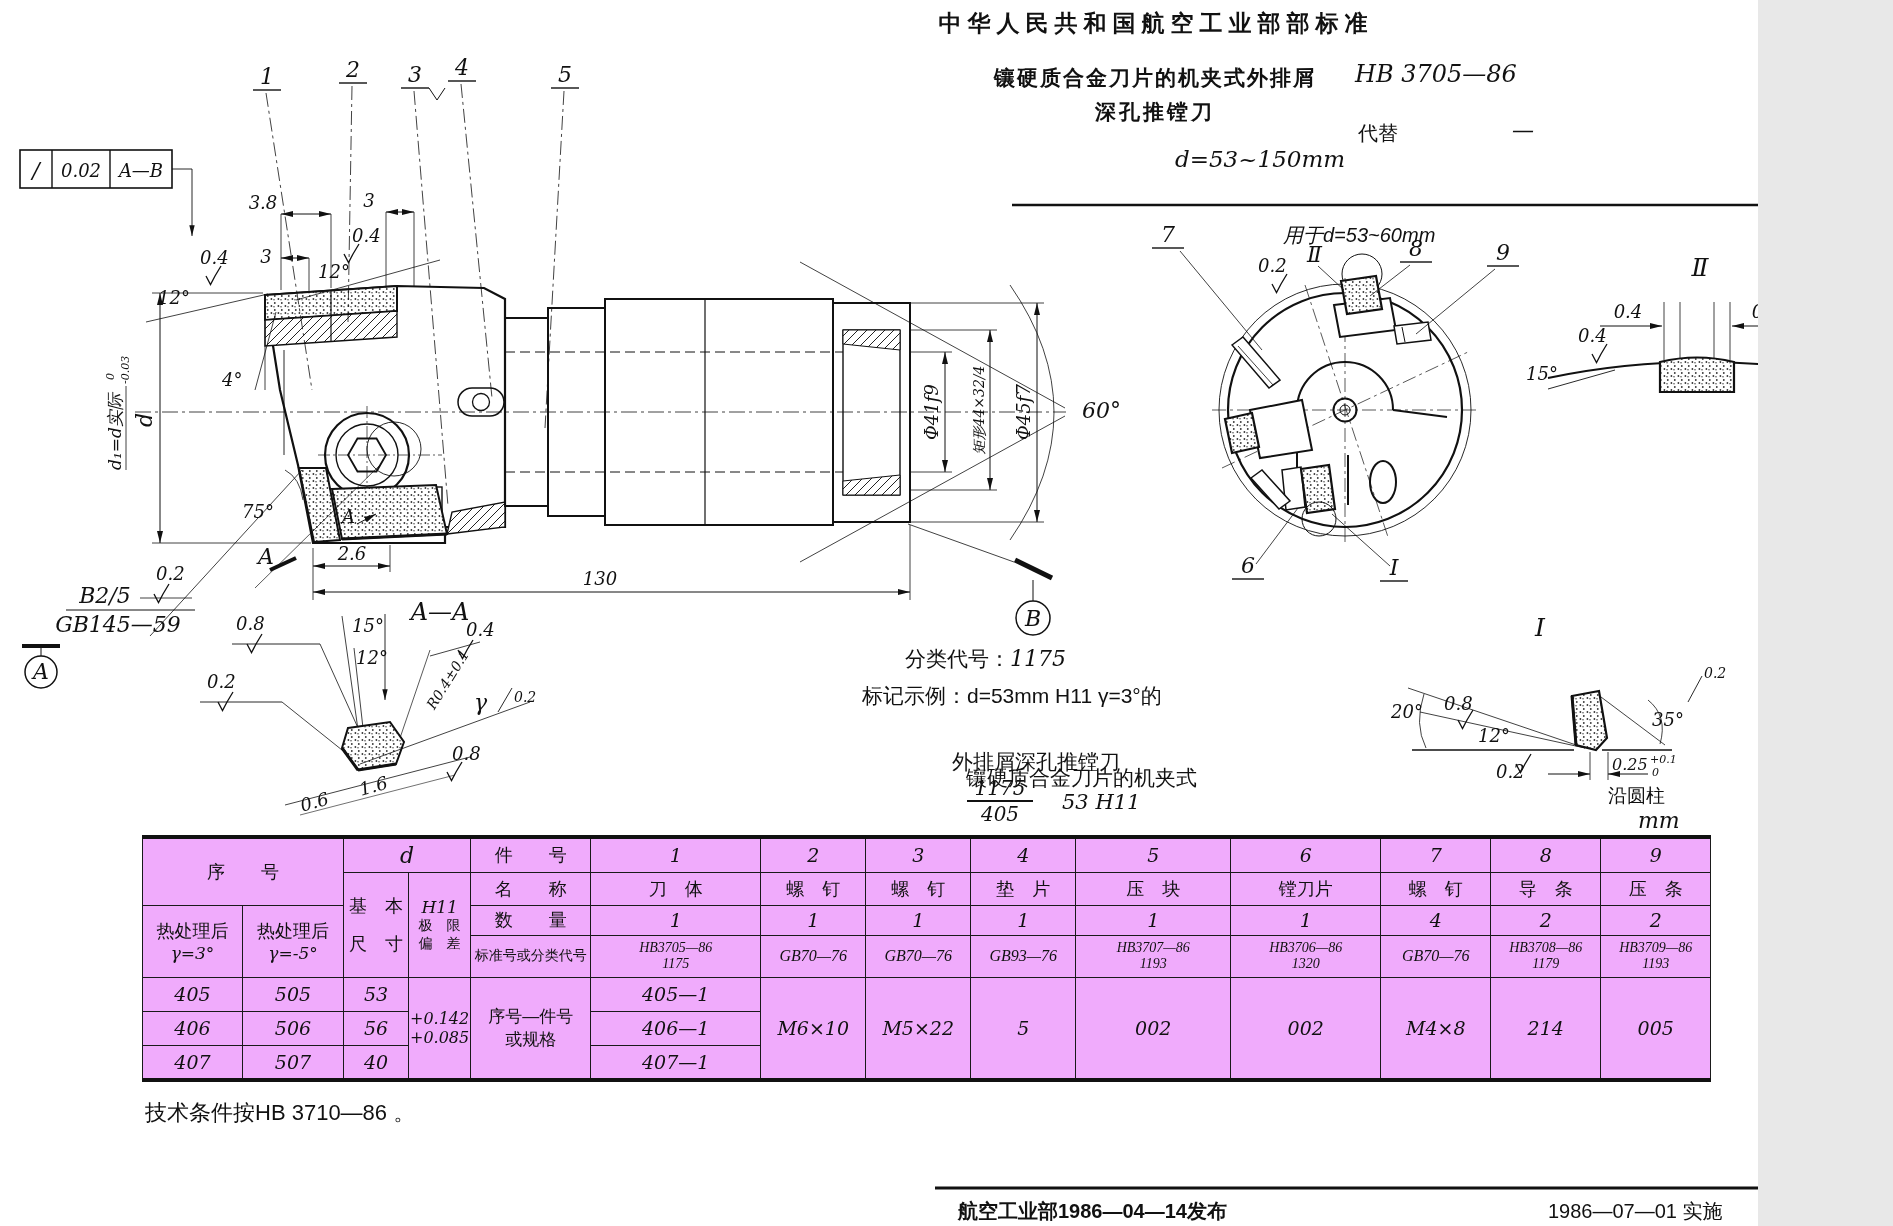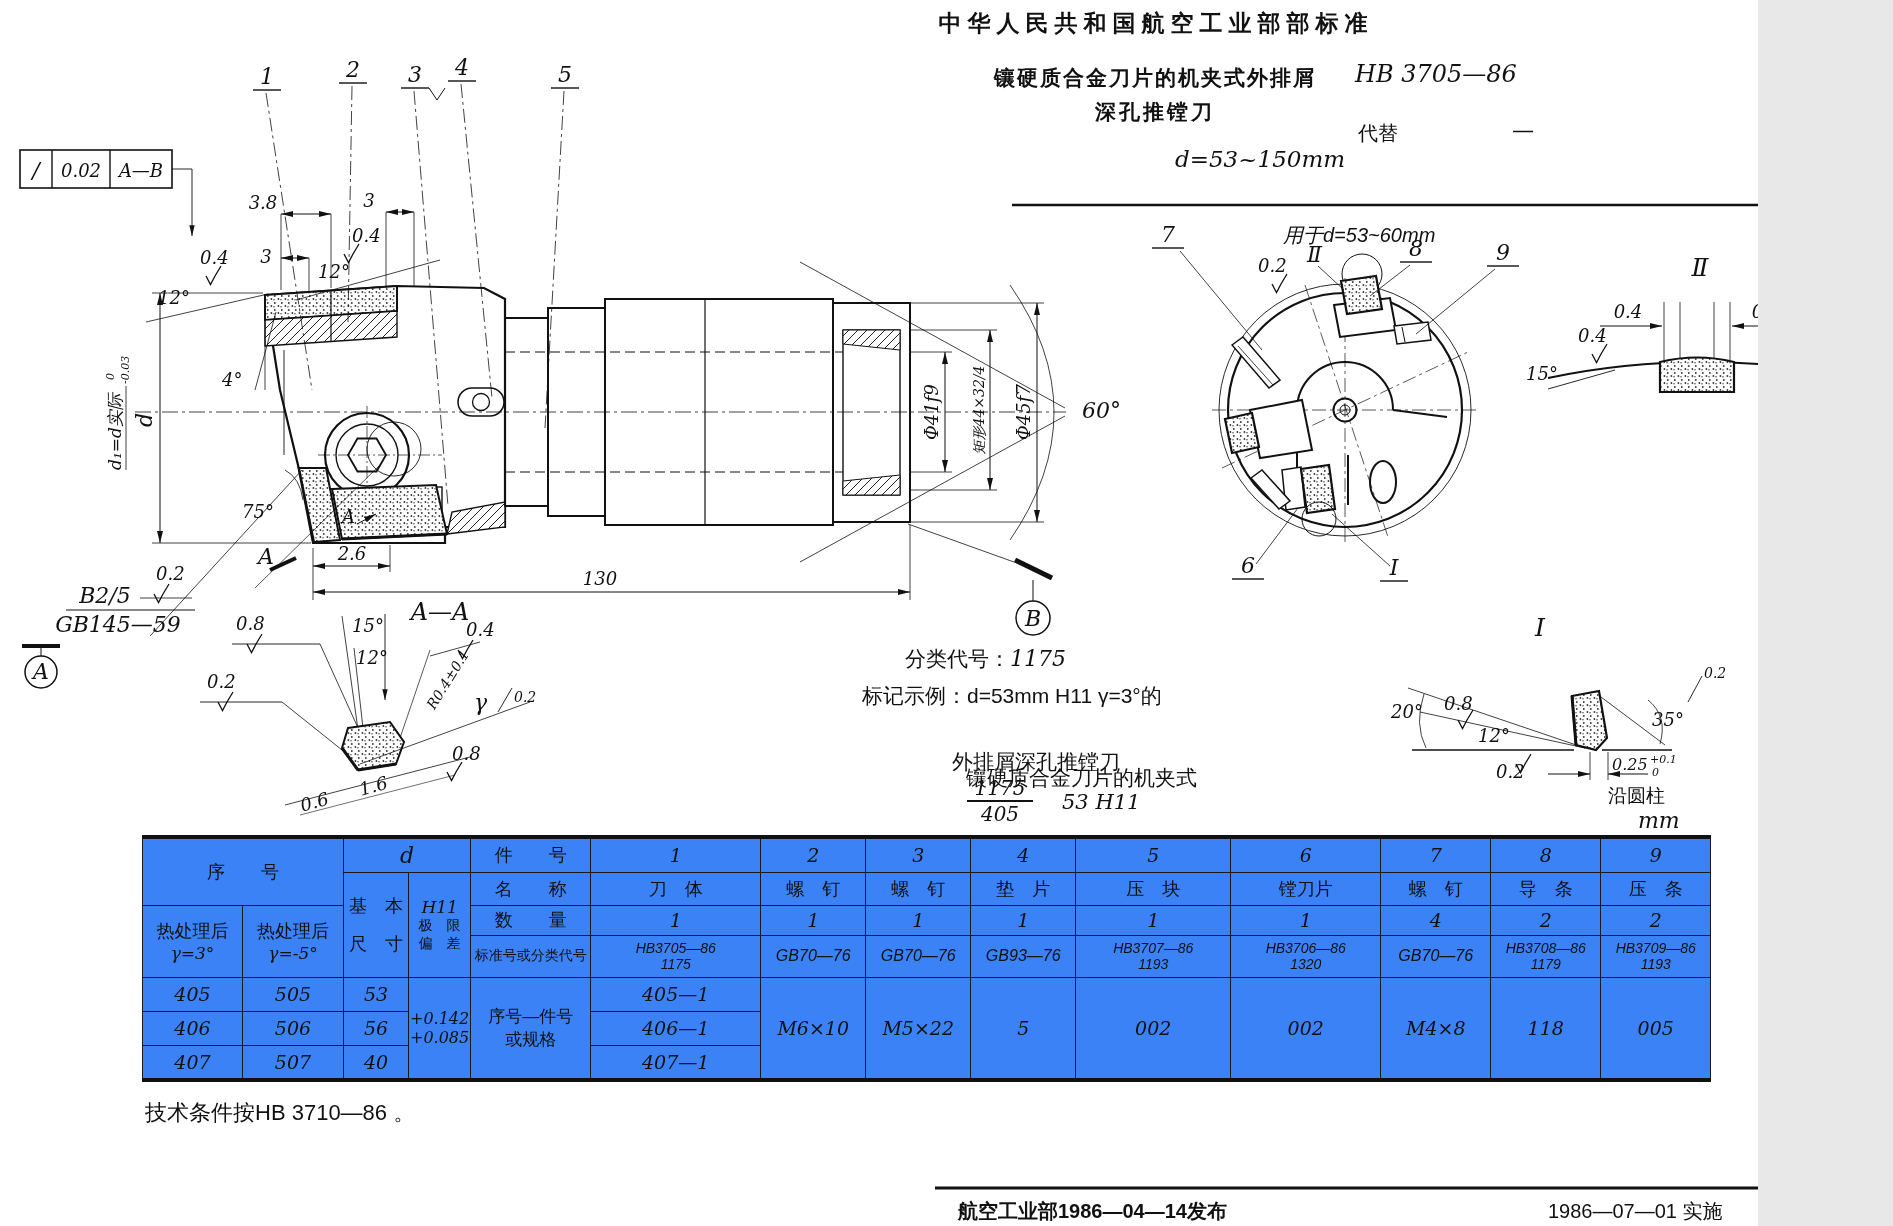--- a/index.html
+++ b/index.html
@@ -9,26 +9,26 @@
   .zh{font-family:"Liberation Sans",sans-serif;color:#111;}
   .hw{font-family:"DejaVu Serif",serif;font-style:italic;color:#111;}
   .ctr{text-align:center;}
   svg text{fill:#111;}
   svg .dt{font-family:"DejaVu Serif",serif;font-style:italic;font-size:18px;}
   svg .dts{font-family:"DejaVu Serif",serif;font-style:italic;font-size:14px;}
   svg .dtl{font-family:"DejaVu Serif",serif;font-style:italic;font-size:22px;}
   svg .zht{font-family:"Liberation Sans",sans-serif;font-size:19px;}
   
   .tbl{position:absolute;left:142px;top:835px;border-collapse:collapse;table-layout:fixed;
-       border-top:4px solid #111;border-bottom:4px solid #111;background:#3b82f6;padding-left:17px;}
+       border-top:4px solid #111;border-bottom:4px solid #111;background:#f0abfc;padding-left:17px;}
   .tbl td{border:1.6px solid #1a1a1a;text-align:center;vertical-align:middle;padding:0 1px;overflow:hidden;}
   .c-zh{font-size:18px;}
   .c-zhs{font-size:14px;}
   .c-hw{font-family:"DejaVu Serif",serif;font-style:italic;font-size:19px;}
-  .c-std{font-family:Liberation Sans, sans-serif;font-style:italic;font-size:14px;line-height:1.15;}
+  .c-std{font-family:Liberation Serif, serif;font-style:italic;font-size:14px;line-height:1.15;}
 </style>
 </head>
 <body>
 
 <div class="page">
 
   <div class="abs zh ctr" style="left:931px;top:8px;width:450px;font-size:23px;font-weight:bold;letter-spacing:6px;">中华人民共和国航空工业部部标准</div>
   <div class="abs zh ctr" style="left:955px;top:64px;width:400px;font-size:21px;font-weight:bold;letter-spacing:2px;">镶硬质合金刀片的机夹式外排屑</div>
   <div class="abs zh ctr" style="left:955px;top:98px;width:400px;font-size:21px;font-weight:bold;letter-spacing:3px;">深孔推镗刀</div>
   <div class="abs hw ctr" style="left:1150px;top:146px;width:220px;font-size:23px;">d=53~150mm</div>
@@ -510,21 +510,21 @@
         <div class="c-zh" style="font-size:17px">序号—件号</div>
         <div class="c-zh" style="font-size:17px">或规格</div>
       </td>
       <td class="c-hw">405—1</td>
       <td rowspan="3" class="c-hw">M6×10</td>
       <td rowspan="3" class="c-hw">M5×22</td>
       <td rowspan="3" class="c-hw">5</td>
       <td rowspan="3" class="c-hw">002</td>
       <td rowspan="3" class="c-hw">002</td>
       <td rowspan="3" class="c-hw">M4×8</td>
-      <td rowspan="3" class="c-hw">118</td>
+      <td rowspan="3" class="c-hw">214</td>
       <td rowspan="3" class="c-hw">005</td>
     </tr>
     <tr style="height:34px">
       <td class="c-hw">406</td>
       <td class="c-hw">506</td>
       <td class="c-hw">56</td>
       <td class="c-hw">406—1</td>
     </tr>
     <tr style="height:35px">
       <td class="c-hw">407</td>

